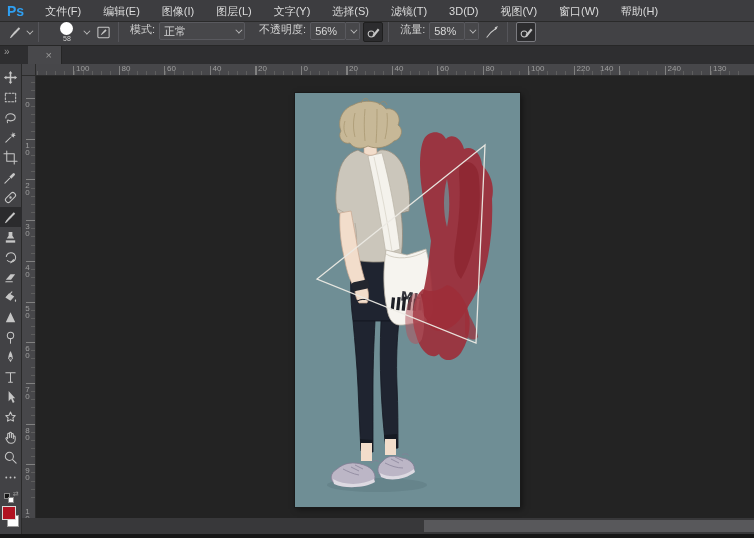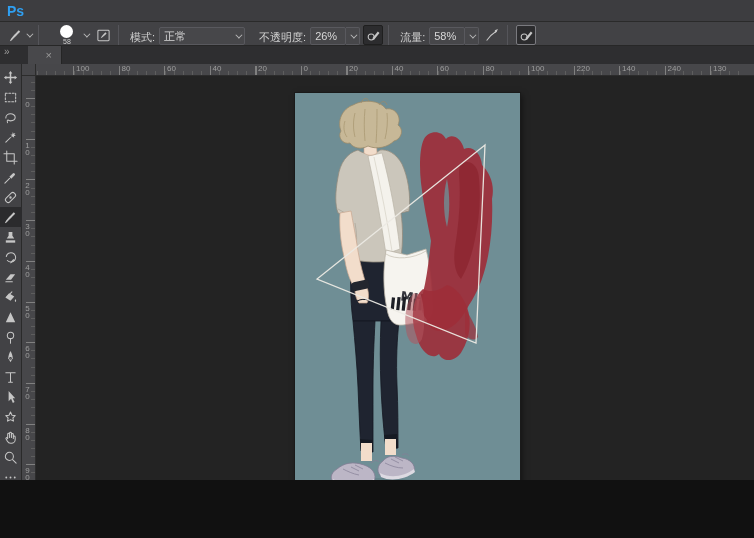--- a/index.html
+++ b/index.html
@@ -1,29 +1,29 @@
 <!DOCTYPE html>
 <html><head>
 <meta charset="utf-8">
 <style>
   * { margin:0; padding:0; box-sizing:border-box; }
   html,body { background:#111; }
   body { font-family:"Liberation Sans","DejaVu Sans",sans-serif; }
-  #app { position:relative; width:754px; height:480px; background:#232323; overflow:hidden;
+  #app { position:relative; width:754px; height:538px; background:#232323; overflow:hidden;
          -webkit-user-select:none; user-select:none; }
 
   
   #menubar { position:absolute; left:0; top:0; width:754px; height:22px; background:#3d3d40;
              border-bottom:1px solid #2a2a2a; display:flex; align-items:center; gap:0; }
   #ps-logo { color:#2f9ff1; font-weight:bold; font-size:14px; padding:0 10px 0 7px; letter-spacing:0; }
   .menu-item { color:#dcdcdc; font-size:11px; padding:0 11px; line-height:22px; cursor:default; }
 
   
   #optionsbar { position:absolute; left:0; top:22px; width:754px; height:24px; background:#424245;
-                border-bottom:1px solid #272727; display:flex; align-items:flex-end; font-size:11px; color:#d8d8d8; }
+                border-bottom:1px solid #272727; display:flex; align-items:flex-start; font-size:11px; color:#d8d8d8; }
   .ob-sep { width:1px; height:20px; background:#2e2e2e; border-right:1px solid #55555a; margin:0 5px; }
   .ob-btn { display:flex; align-items:center; height:20px; padding:0 2px; border-radius:2px; }
   .chev { width:5px; height:5px; border-right:1px solid #bbb; border-bottom:1px solid #bbb;
           transform:rotate(45deg) translateY(-2px); margin-left:3px; flex:0 0 auto; }
   .brush-preview { position:relative; width:26px; height:22px; margin-left:8px; }
   .brush-preview .dot { position:absolute; left:6px; top:1px; width:13px; height:13px; border-radius:50%; background:#fff; }
   .brush-preview .sz { position:absolute; left:0; top:14px; width:26px; text-align:center; font-size:7px; color:#cfcfcf; }
   .ob-field { display:flex; align-items:center; height:18px; background:#47474a; border:1px solid #59595e;
               border-radius:2px; padding:0 4px; margin-left:4px; }
   .ob-field .val { min-width:26px; }
@@ -90,20 +90,34 @@
   #hscroll-thumb { position:absolute; right:0; top:2px; width:330px; height:12px; background:#58585b; }
   #bottom-edge { position:absolute; left:0; top:534px; width:754px; height:4px; background:#161616; }
 </style>
 </head>
 <body>
 
 <div id="app">
 
   <div id="menubar">
     <span id="ps-logo" style="color: rgb(47, 159, 241);">Ps</span>
+    <div style="display:flex">
+
+    <span class="menu-item">文件(F)</span>
+        <span class="menu-item">编辑(E)</span>
+        <span class="menu-item">图像(I)</span>
+        <span class="menu-item">图层(L)</span>
+        <span class="menu-item">文字(Y)</span>
+        <span class="menu-item">选择(S)</span>
+        <span class="menu-item">滤镜(T)</span>
+        <span class="menu-item">3D(D)</span>
+        <span class="menu-item">视图(V)</span>
+        <span class="menu-item">窗口(W)</span>
+        <span class="menu-item">帮助(H)</span>
+      </div>
   </div>
 
   <div id="optionsbar">
     <div class="ob-btn" style="margin-left:6px">
       <svg class="ti" viewBox="0 0 16 16">
           <path class="fill" d="M2 14c1-3 6-8 9.5-11.5L13 4C9.5 7.5 5 12 3.5 13.5z"></path>
         </svg>
       <span class="chev"></span>
     </div>
     <div class="ob-sep"></div>
@@ -121,21 +135,21 @@
       </svg>
     </div>
     <div class="ob-sep"></div>
     <span class="ob-label">模式:</span>
     <div class="ob-field wide">
       <span class="val">正常</span>
       <span class="chev"></span>
     </div>
     <span class="ob-label" style="margin-left:14px">不透明度:</span>
     <div class="ob-field">
-      <span class="val">26%</span>
+      <span class="val">56%</span>
     </div>
     <div class="ob-drop">
         <span class="chev" style="margin:0"></span>
       </div>
     <div class="icon-btn pressed">
       <svg class="ti" viewBox="0 0 16 16">
         <circle cx="5.5" cy="9.5" r="3.2"></circle>
           <path class="fill" d="M6.8 10.8 12.6 3.6 14.4 5.4 8.6 12.4z"></path>
       </svg>
     </div>
@@ -314,21 +328,21 @@
       <span class="hlabel" style="left: 131px;">60</span>
       <span class="hlabel" style="left: 176.5px;">40</span>
       <span class="hlabel" style="left: 222px;">20</span>
       <span class="hlabel" style="left: 267.5px;">0</span>
       <span class="hlabel" style="left: 313px;">20</span>
       <span class="hlabel" style="left: 358.5px;">40</span>
       <span class="hlabel" style="left: 404px;">60</span>
       <span class="hlabel" style="left: 449.5px;">80</span>
       <span class="hlabel" style="left: 495px;">100</span>
       <span class="hlabel" style="left: 540.5px;">220</span>
-      <span class="hlabel" style="left: 586px;">140</span>
+      <span class="hlabel" style="left: 564px;">140</span>
       <span class="hlabel" style="left: 631.5px;">240</span>
       <span class="hlabel" style="left: 677px;">130</span>
     </div>
   <div id="vruler">
 
   <span class="vlabel" style="top: 24px;">0</span>
       <span class="vlabel" style="top: 64.7px;">10</span>
       <span class="vlabel" style="top: 105.4px;">20</span>
       <span class="vlabel" style="top: 146.1px;">30</span>
       <span class="vlabel" style="top: 186.8px;">40</span>

